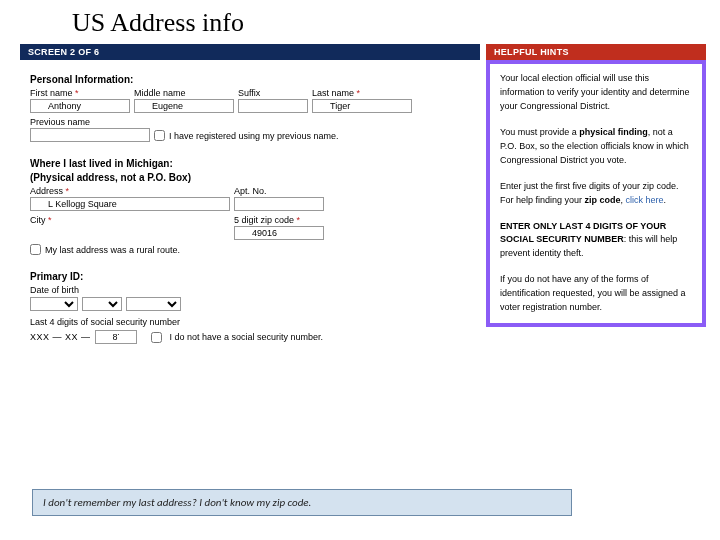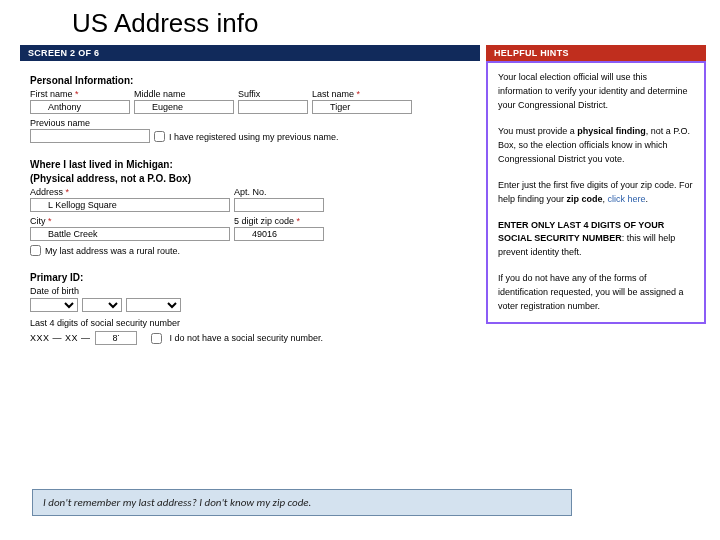--- a/index.html
+++ b/index.html
@@ -8,21 +8,21 @@
     padding: 0;
     font-family: Verdana, Arial, sans-serif;
     font-size: 9px;
     background: #fff;
     width: 720px;
     height: 540px;
     overflow: hidden;
     position: relative;
   }
   .page-title {
-    font-family: Liberation Sans, sans-serif;
+    font-family: Liberation Serif, serif;
     font-size: 26px;
     color: #000;
     padding: 8px 0 6px 72px;
   }
   .form-wrap {
     display: flex;
     margin: 0 20px;
     align-items: flex-start;
   }
   .left-col {
@@ -46,21 +46,21 @@
     color: #fff;
     font-size: 9px;
     font-weight: bold;
     padding: 3px 8px;
     letter-spacing: 0.3px;
   }
   .content-box {
     padding: 6px 10px;
   }
   .right-box {
-    border: 2px solid #8b5cf6;
+    border: 4px solid #8b5cf6;
     padding: 8px 10px;
     line-height: 1.55;
     font-size: 9px;
   }
   .section-head {
     font-weight: bold;
     font-size: 10px;
     margin: 8px 0 3px 0;
   }
   .row { display: flex; gap: 4px; margin-bottom: 2px; }
@@ -145,21 +145,20 @@
           <input type="text" value="L Kellogg Square" style="">
         </div>
         <div class="field" style="width:90px">
           <label>Apt. No.</label>
           <input type="text" value="" style="">
         </div>
       </div>
       <div class="row" style="margin-top:4px">
         <div class="field" style="width:200px">
           <label><span>City</span> <span class="req">*</span></label>
-          <input type="text" value="Battle Creek" style="">
         </div>
         <div class="field" style="width:90px">
           <label><span>5 digit zip code</span> <span class="req">*</span></label>
           <input type="text" value="49016" style="">
         </div>
       </div>
       <div class="checkbox-line">
         <input type="checkbox" style="">
         <span>My last address was a rural route.</span>
       </div>

